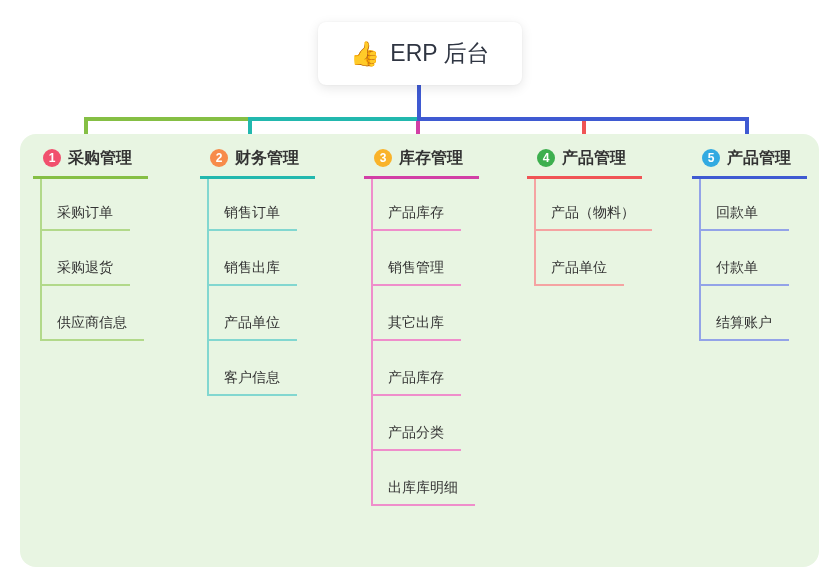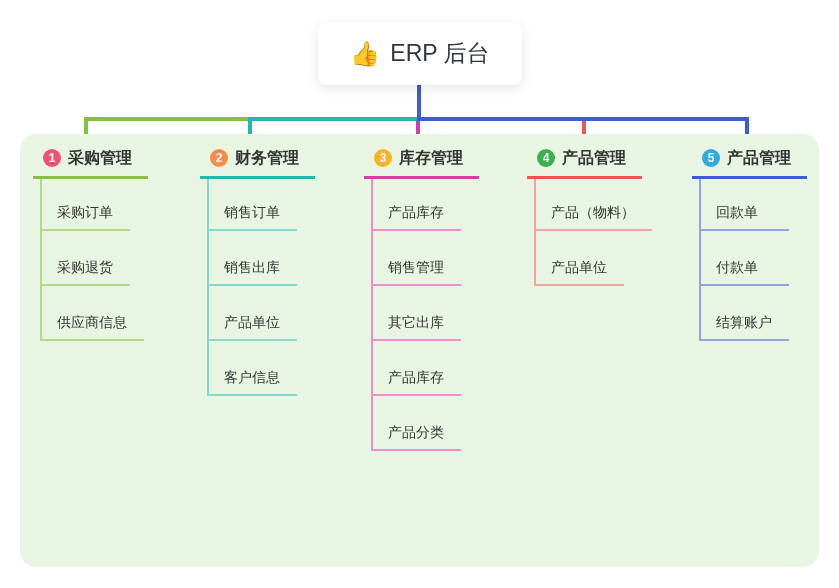--- a/index.html
+++ b/index.html
@@ -110,20 +110,21 @@
     <div class="branch-title">
       <span class="badge">3</span>
       <span>库存管理</span>
     </div>
     <div class="children">
       <div class="child">产品库存</div>
       <div class="child">销售管理</div>
       <div class="child">其它出库</div>
       <div class="child">产品库存</div>
       <div class="child">产品分类</div>
+      <div class="child">出库库明细</div>
     </div>
   </div>
 
   <div class="branch" style="left: 527px; top: 148px; --main: #f05455; --light: #f5a3a2; --badge: #3daf4e;">
     <div class="branch-title">
       <span class="badge">4</span>
       <span>产品管理</span>
     </div>
     <div class="children">
       <div class="child">产品（物料）</div>

